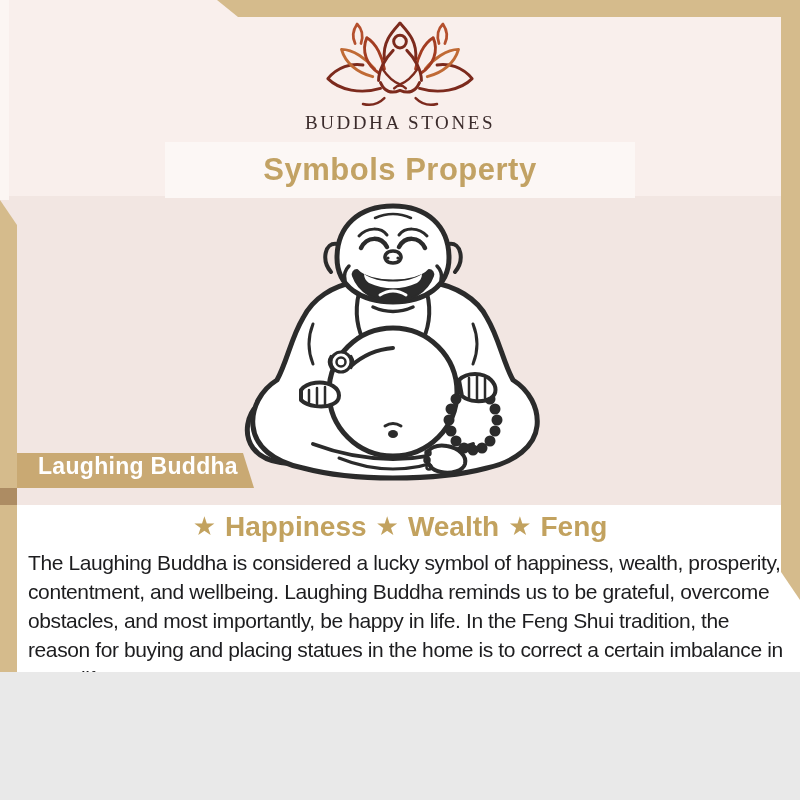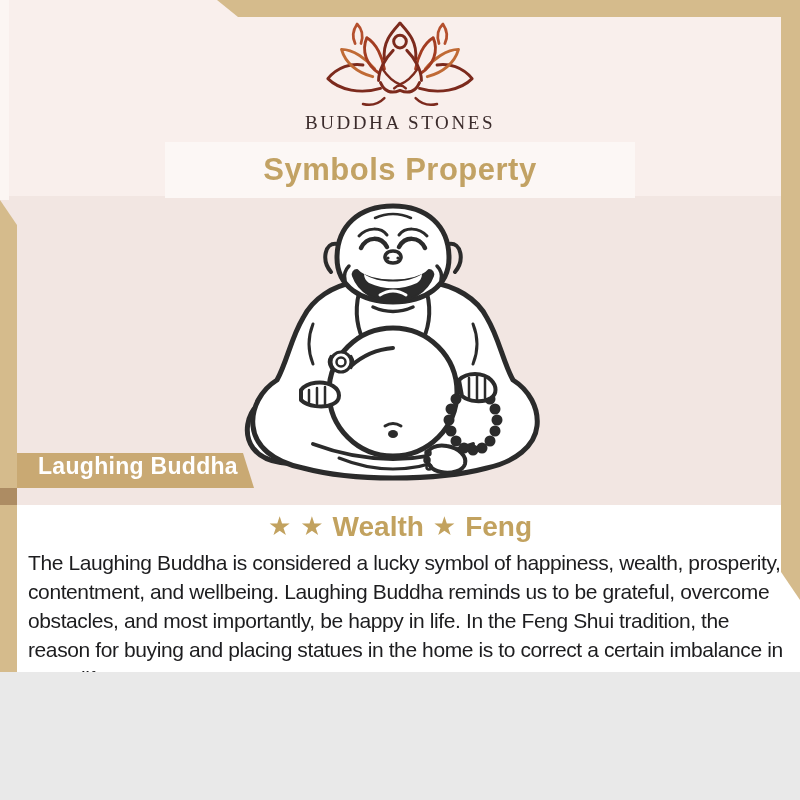--- a/index.html
+++ b/index.html
@@ -207,20 +207,21 @@
       <path d="M130,113 Q150,122 170,113" fill="none" stroke="#2b2b2b" stroke-width="3.5"></path>
     </svg>
   </div>
 
   <div class="symbol-banner">
     <span class="label">Laughing Buddha</span>
   </div>
 
   <div class="traits-line">
     <span class="star">★</span>
+    <span>Happiness</span>
     <span class="star">★</span>
     <span>Wealth</span>
     <span class="star">★</span>
     <span>Feng</span>
   </div>
 
   <p class="description">The Laughing Buddha is considered a lucky symbol of happiness, wealth, prosperity, contentment, and wellbeing. Laughing Buddha reminds us to be grateful, overcome obstacles, and most importantly, be happy in life. In the Feng Shui tradition, the reason for buying and placing statues in the home is to correct a certain imbalance in one's life.</p>
 
 </div>
 

